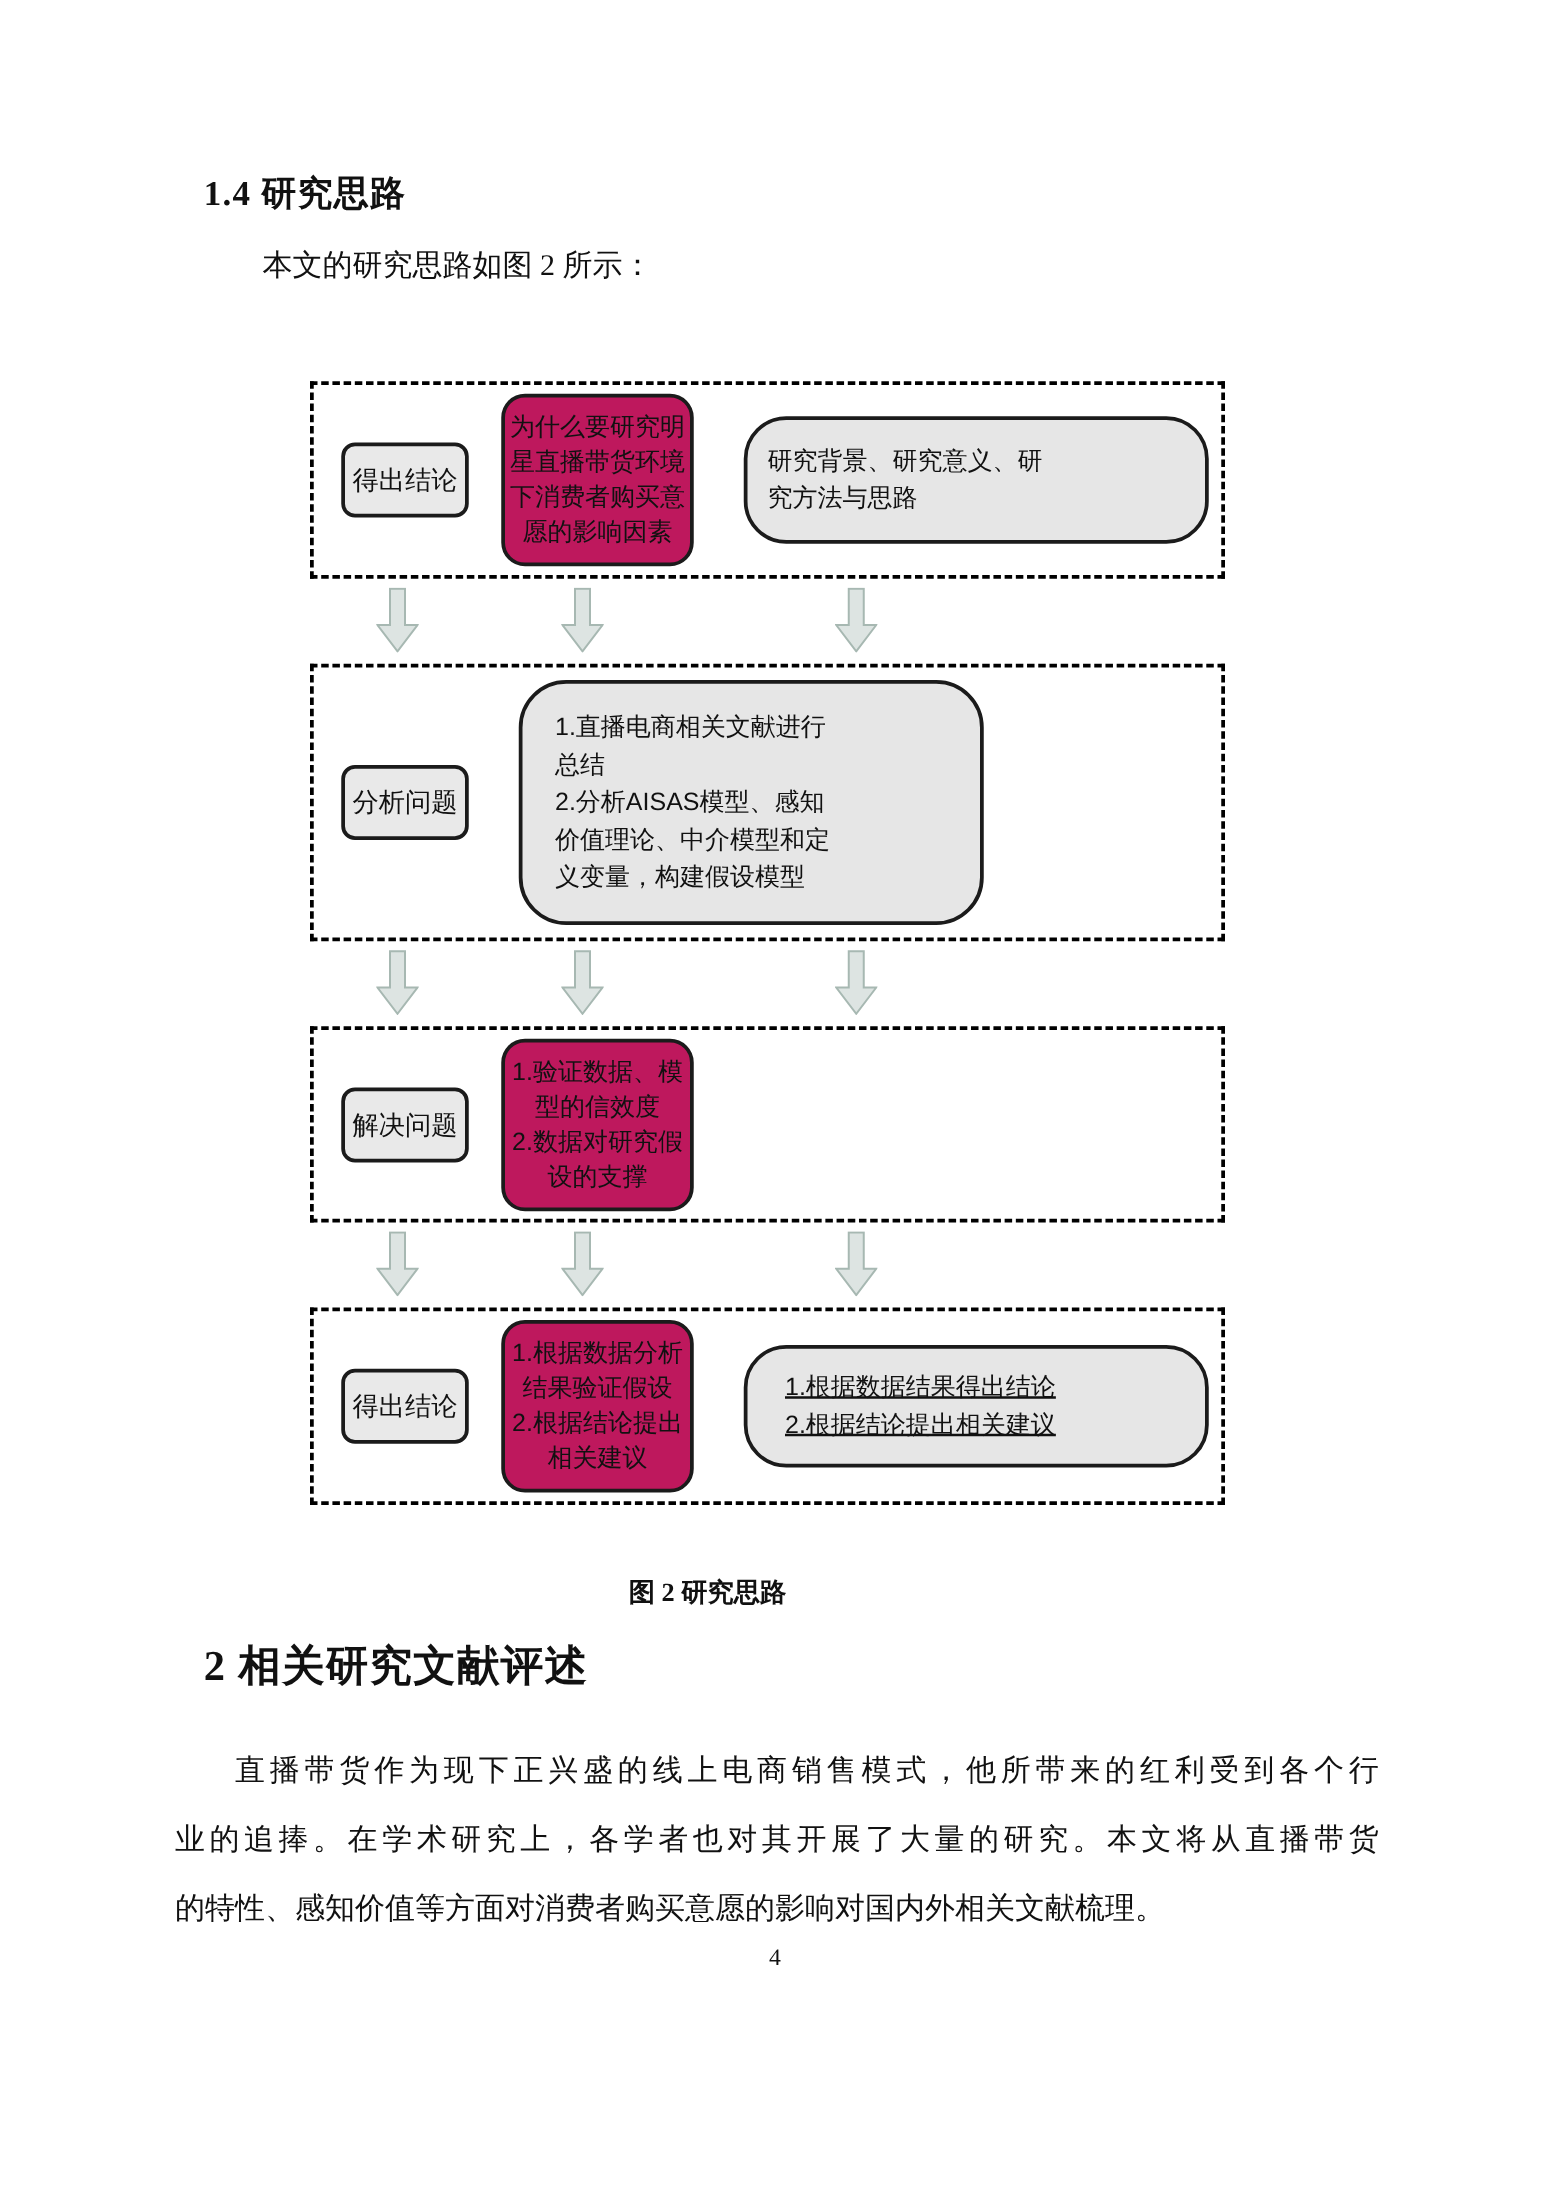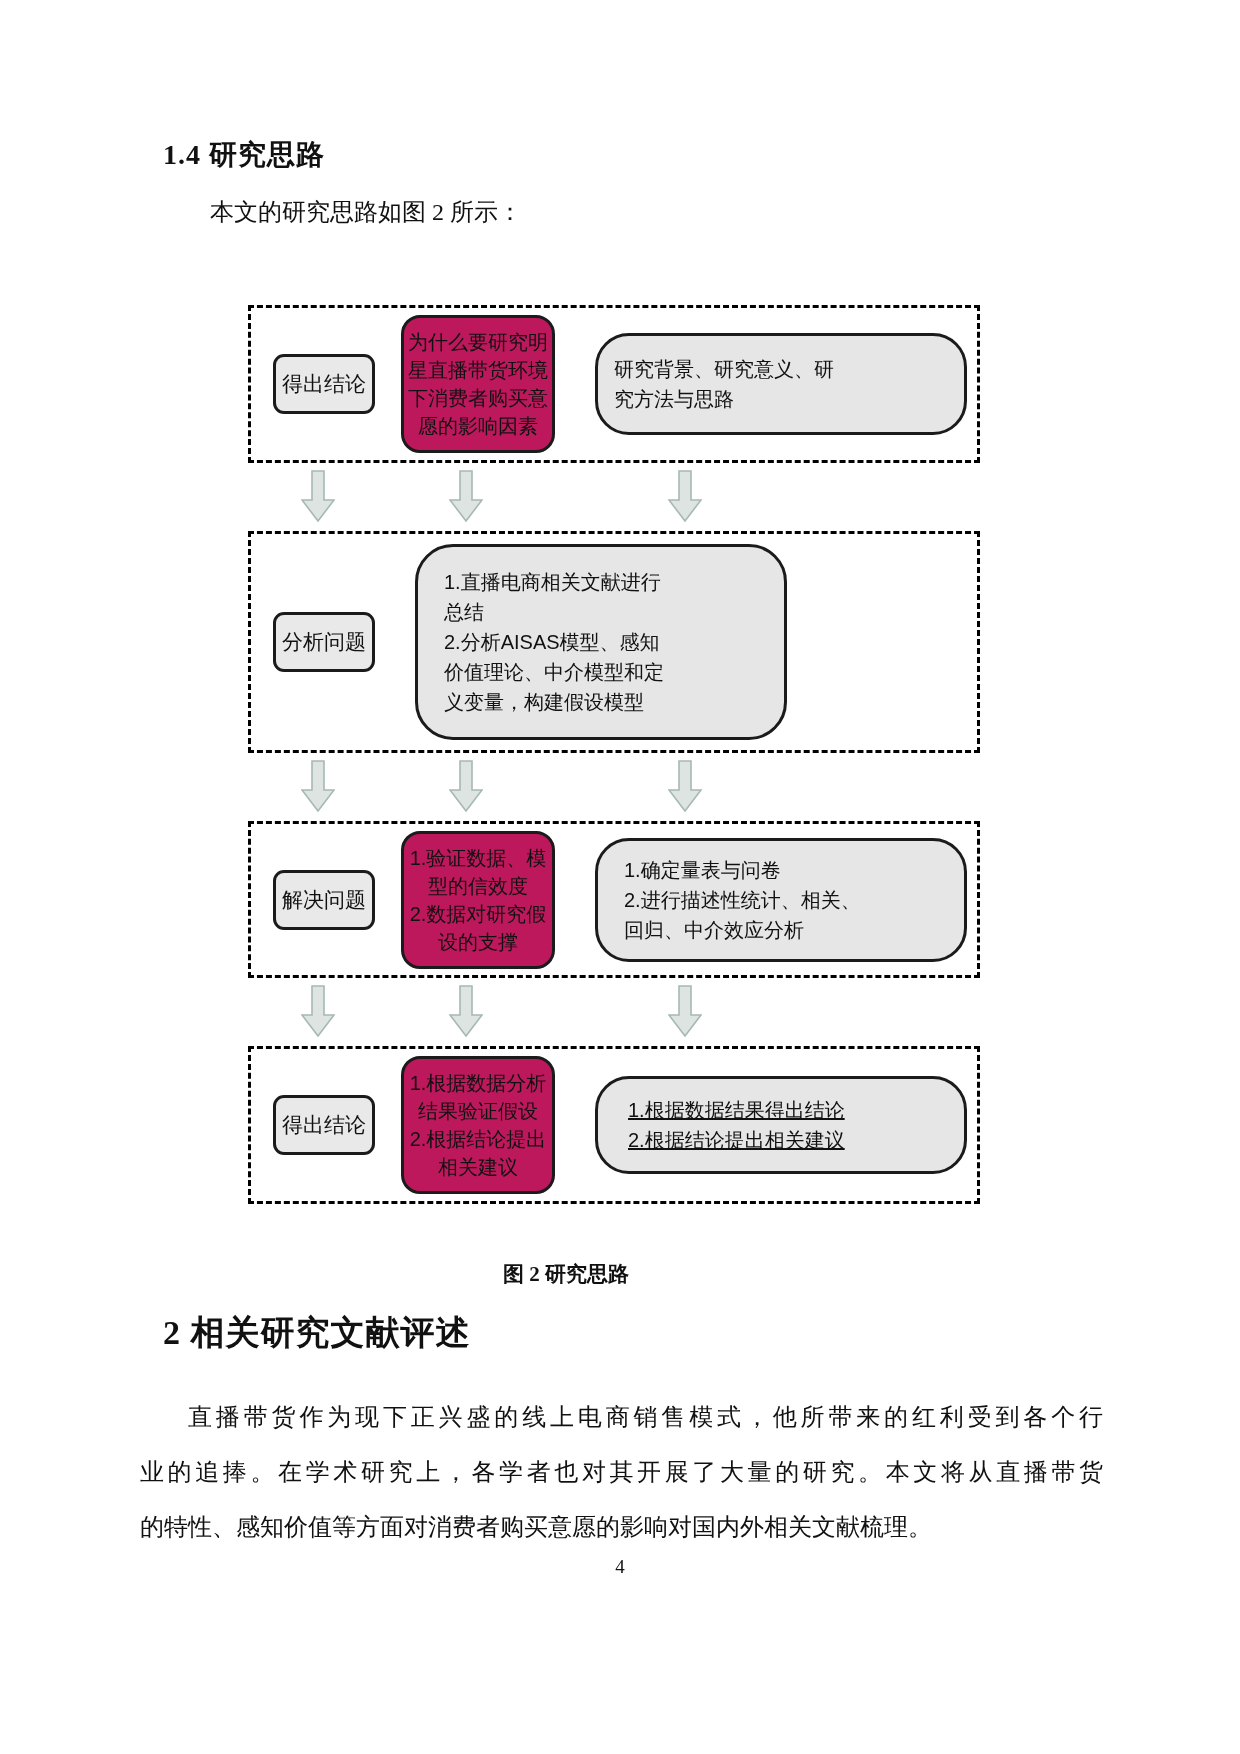--- a/index.html
+++ b/index.html
@@ -99,23 +99,20 @@
         <path d="M11 1 H23 V30 H33 L17 51 L1 30 H11 Z" stroke-width="1.6" fill="#dde4e2" stroke="#a7b8b2"></path>
       </svg>
     </div>
 
     <div class="frow r3">
       <div class="lbox">解决问题</div>
       <div class="mbox">1.验证数据、模
 型的信效度
 2.数据对研究假
 设的支撑</div>
-      <div class="rbox">1.确定量表与问卷
-2.进行描述性统计、相关、
-回归、中介效应分析</div>
     </div>
 
     <div class="gap">
       <svg class="arrow a1" viewBox="0 0 34 52">
         <path d="M11 1 H23 V30 H33 L17 51 L1 30 H11 Z" stroke-width="1.6" fill="#dde4e2" stroke="#a7b8b2"></path>
       </svg>
       <svg class="arrow a2" viewBox="0 0 34 52">
         <path d="M11 1 H23 V30 H33 L17 51 L1 30 H11 Z" stroke-width="1.6" fill="#dde4e2" stroke="#a7b8b2"></path>
       </svg>
       <svg class="arrow a3" viewBox="0 0 34 52">

